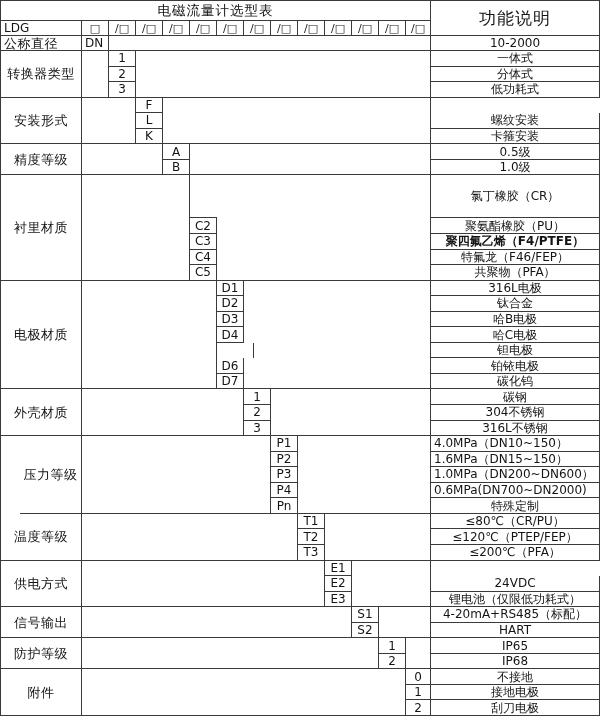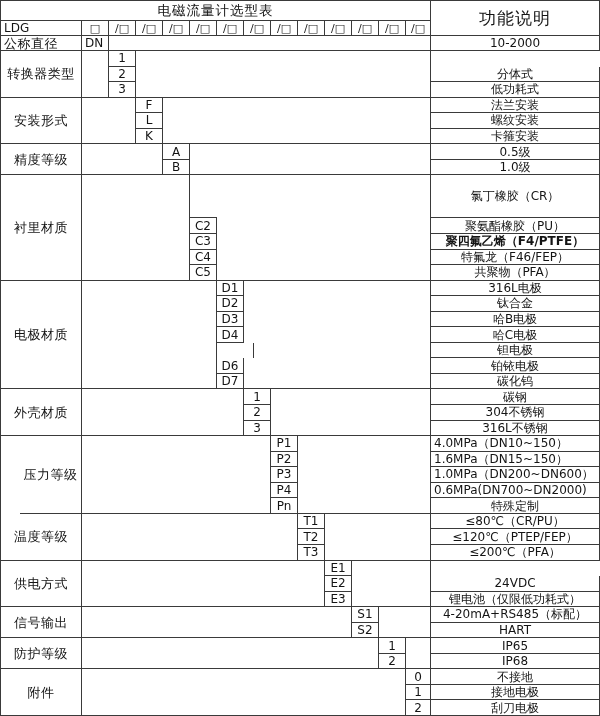--- a/index.html
+++ b/index.html
@@ -55,29 +55,29 @@
     <div class="cell box-cell" style="grid-area: 2 / 8;">/□</div>
     <div class="cell box-cell" style="grid-area: 2 / 9;">/□</div>
     <div class="cell box-cell" style="grid-area: 2 / 10;">/□</div>
     <div class="cell box-cell" style="grid-area: 2 / 11;">/□</div>
     <div class="cell box-cell" style="grid-area: 2 / 12;">/□</div>
     <div class="cell box-cell" style="grid-area: 2 / 13;">/□</div>
     <div class="cell box-cell" style="grid-area: 2 / 14;">/□</div>
     <div class="cell label-cell" style="grid-area: 4 / 1 / 7;">转换器类型</div>
     <div class="cell" style="grid-area: 4 / 2 / 7 / 3;"></div>
     <div class="cell" style="grid-area: 4 / 3;">1</div>
+    <div class="cell desc-cell" style="grid-area: 4 / 15;">一体式</div>
     <div class="cell" style="grid-area: 5 / 3;">2</div>
     <div class="cell desc-cell" style="grid-area: 5 / 15;">分体式</div>
     <div class="cell" style="grid-area: 6 / 3;">3</div>
     <div class="cell desc-cell" style="grid-area: 6 / 15;">低功耗式</div>
     <div class="cell" style="grid-area: 4 / 4 / 7 / 15;"></div>
     <div class="cell label-cell" style="grid-area: 7 / 1 / 10;">安装形式</div>
     <div class="cell" style="grid-area: 7 / 2 / 10 / 4;"></div>
     <div class="cell" style="grid-area: 7 / 4;">F</div>
-    <div class="cell desc-cell" style="grid-area: 7 / 15;">法兰安装</div>
     <div class="cell" style="grid-area: 8 / 4;">L</div>
     <div class="cell desc-cell" style="grid-area: 8 / 15;">螺纹安装</div>
     <div class="cell" style="grid-area: 9 / 4;">K</div>
     <div class="cell desc-cell" style="grid-area: 9 / 15;">卡箍安装</div>
     <div class="cell" style="grid-area: 7 / 5 / 10 / 15;"></div>
     <div class="cell label-cell" style="grid-area: 10 / 1 / 12;">精度等级</div>
     <div class="cell" style="grid-area: 10 / 2 / 12 / 5;"></div>
     <div class="cell" style="grid-area: 10 / 5;">A</div>
     <div class="cell desc-cell" style="grid-area: 10 / 15;">0.5级</div>
     <div class="cell" style="grid-area: 11 / 5;">B</div>

